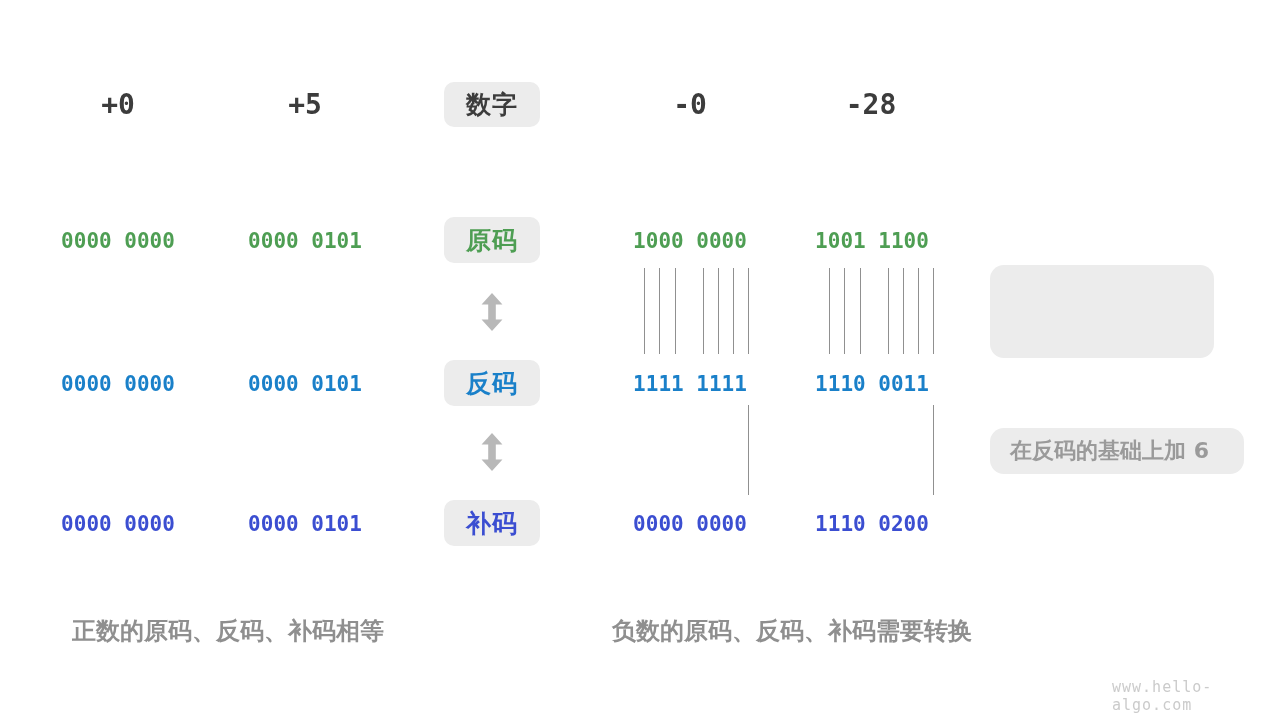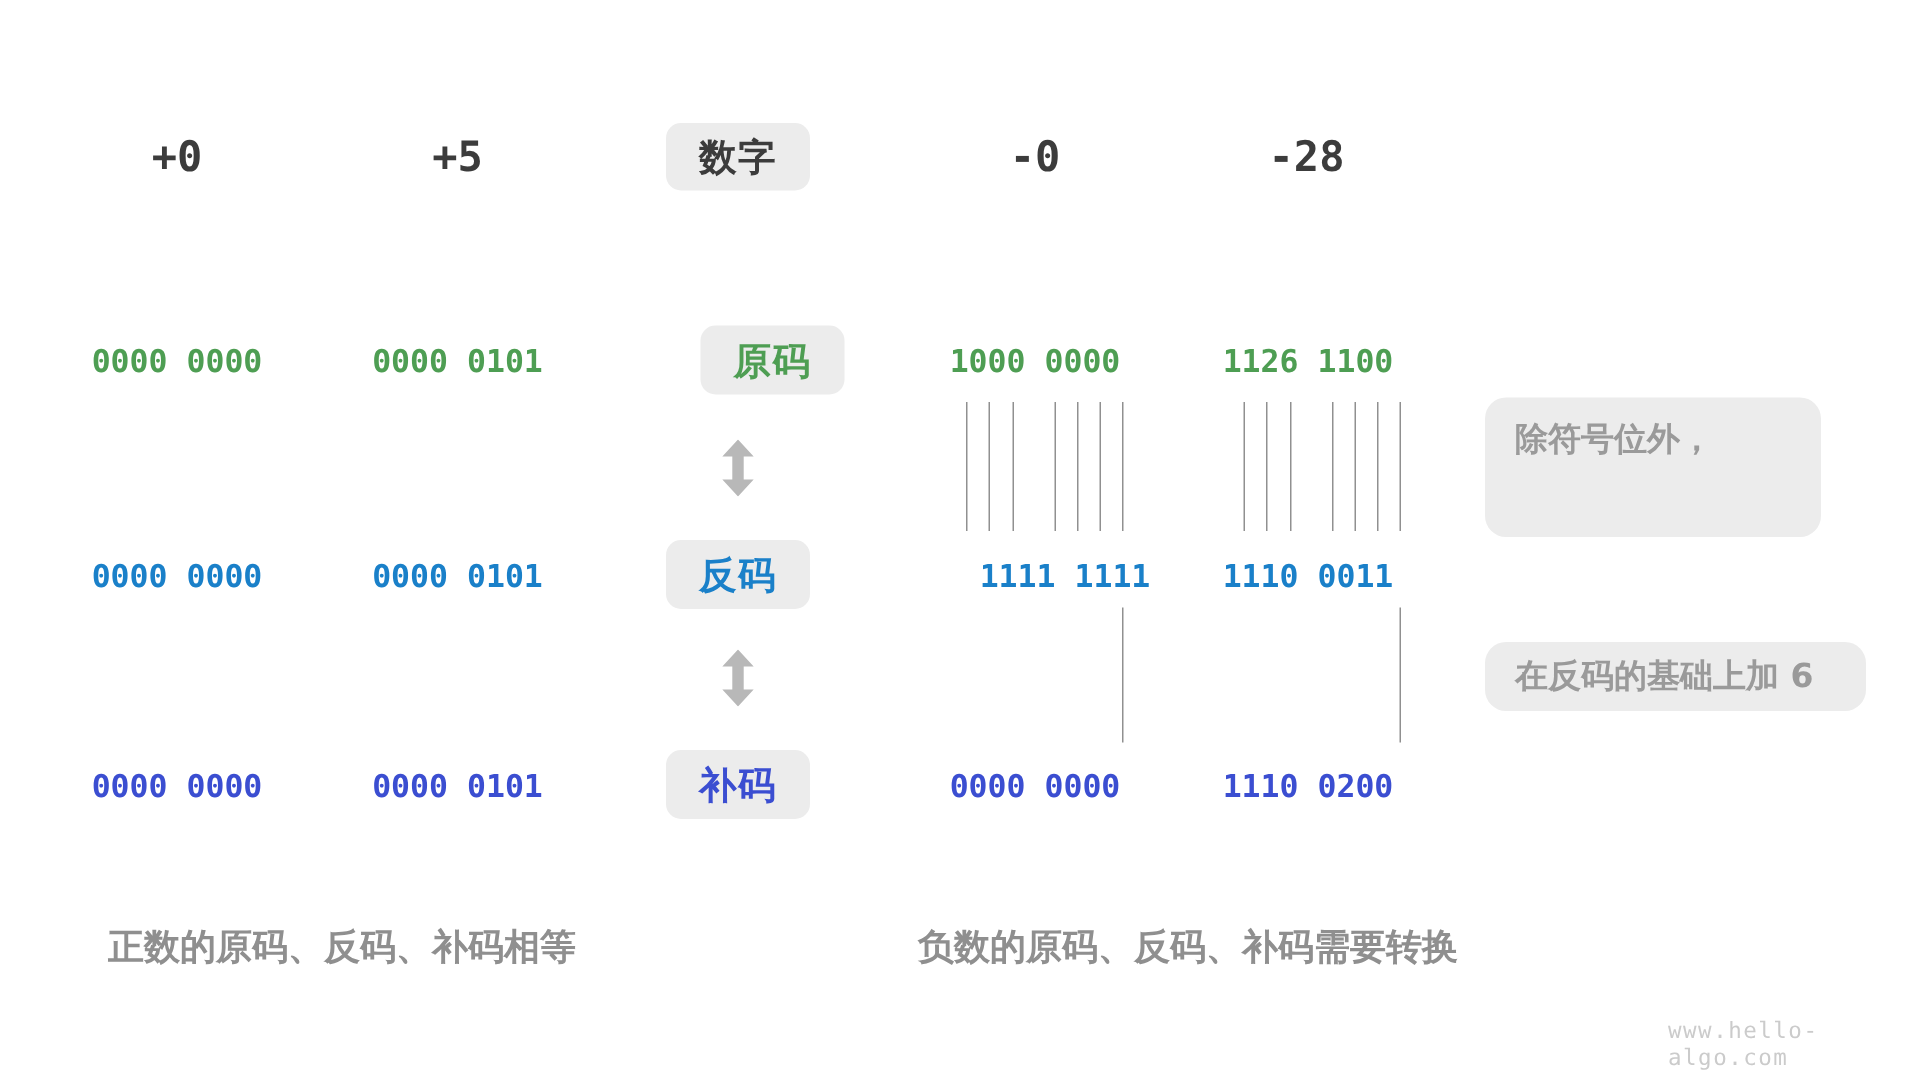--- a/index.html
+++ b/index.html
@@ -36,23 +36,23 @@
 <body>
 
 <div class="abs mono num-label" style="left:58px;top:82px;width:120px;">+0</div>
 <div class="abs mono num-label" style="left:245px;top:82px;width:120px;">+5</div>
 <div class="abs tag c-dark" style="left:444px;top:82px;height:45px;">数字</div>
 <div class="abs mono num-label" style="left:630px;top:82px;width:120px;">-0</div>
 <div class="abs mono num-label" style="left:811px;top:82px;width:120px;">-28</div>
 
 <div class="abs mono bin c-green" style="left:43px;top:227px;">0000 0000</div>
 <div class="abs mono bin c-green" style="left:230px;top:227px;">0000 0101</div>
-<div class="abs tag c-green" style="left:467px;top:217px;">原码</div>
+<div class="abs tag c-green" style="left:444px;top:217px;">原码</div>
 <div class="abs mono bin c-green" style="left:615px;top:227px;">1000 0000</div>
-<div class="abs mono bin c-green" style="left:797px;top:227px;">1126 1100</div>
+<div class="abs mono bin c-green" style="left:797px;top:227px;">1001 1100</div>
 
 <div>
   <div class="vline" style="left:644px;top:268px;height:86px;"></div>
   <div class="vline" style="left:659px;top:268px;height:86px;"></div>
   <div class="vline" style="left:675px;top:268px;height:86px;"></div>
   <div class="vline" style="left:703px;top:268px;height:86px;"></div>
   <div class="vline" style="left:718px;top:268px;height:86px;"></div>
   <div class="vline" style="left:733px;top:268px;height:86px;"></div>
   <div class="vline" style="left:748px;top:268px;height:86px;"></div>
 </div>
@@ -68,40 +68,39 @@
 
 <div class="abs arrow" style="left:479px;top:293px;">
   <svg viewBox="0 0 26 40">
       <path d="M13 0 L24 12 L17 12 L17 28 L24 28 L13 40 L2 28 L9 28 L9 12 L2 12 Z"></path>
     </svg>
 </div>
 
 <div class="abs mono bin c-blue" style="left:43px;top:370px;">0000 0000</div>
 <div class="abs mono bin c-blue" style="left:230px;top:370px;">0000 0101</div>
 <div class="abs tag c-blue" style="left:444px;top:360px;">反码</div>
-<div class="abs mono bin c-blue" style="left:615px;top:370px;margin-left:20px;">1111 1111</div>
+<div class="abs mono bin c-blue" style="left:615px;top:370px;">1111 1111</div>
 <div class="abs mono bin c-blue" style="left:797px;top:370px;">1110 0011</div>
 
 <div class="vline" style="left:748px;top:405px;height:90px;"></div>
 <div class="vline" style="left:933px;top:405px;height:90px;"></div>
 
 <div class="abs arrow" style="left:479px;top:433px;">
   <svg viewBox="0 0 26 40">
       <path d="M13 0 L24 12 L17 12 L17 28 L24 28 L13 40 L2 28 L9 28 L9 12 L2 12 Z"></path>
     </svg>
 </div>
 
 <div class="abs mono bin c-indigo" style="left:43px;top:510px;">0000 0000</div>
 <div class="abs mono bin c-indigo" style="left:230px;top:510px;">0000 0101</div>
 <div class="abs tag c-indigo" style="left:444px;top:500px;">补码</div>
 <div class="abs mono bin c-indigo" style="left:615px;top:510px;">0000 0000</div>
 <div class="abs mono bin c-indigo" style="left:797px;top:510px;">1110 0200</div>
 
 <div class="abs note note-lines" style="left:990px;top:265px;width:224px;height:93px;">
-  <div>除符号位外，</div>
 </div>
 <div class="abs note note-single" style="left:990px;top:428px;width:254px;height:46px;">
   <span>在反码的基础上加 6</span>
 </div>
 
 <div class="abs caption" style="left:72px;top:616px;">正数的原码、反码、补码相等</div>
 <div class="abs caption" style="left:612px;top:616px;">负数的原码、反码、补码需要转换</div>
 
 <div class="abs watermark" style="left:1112px;top:678px;">www.hello-algo.com</div>
 

